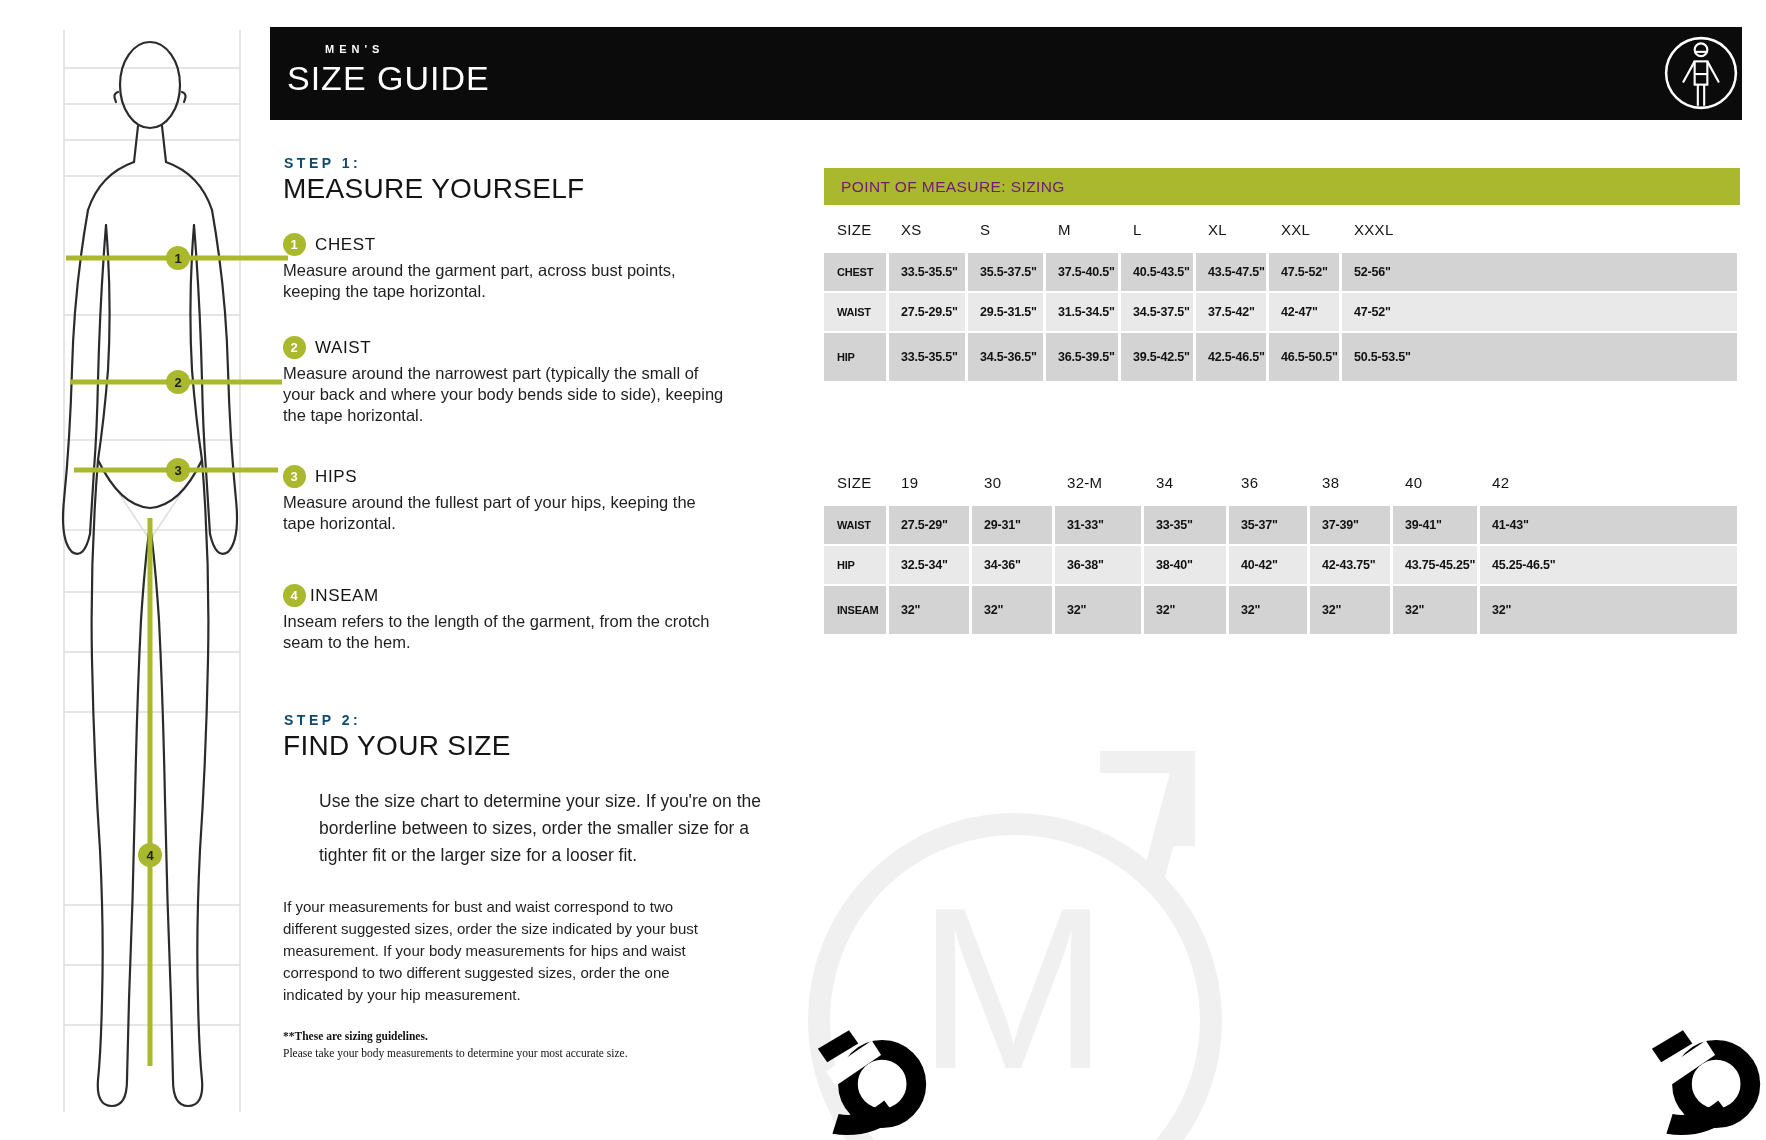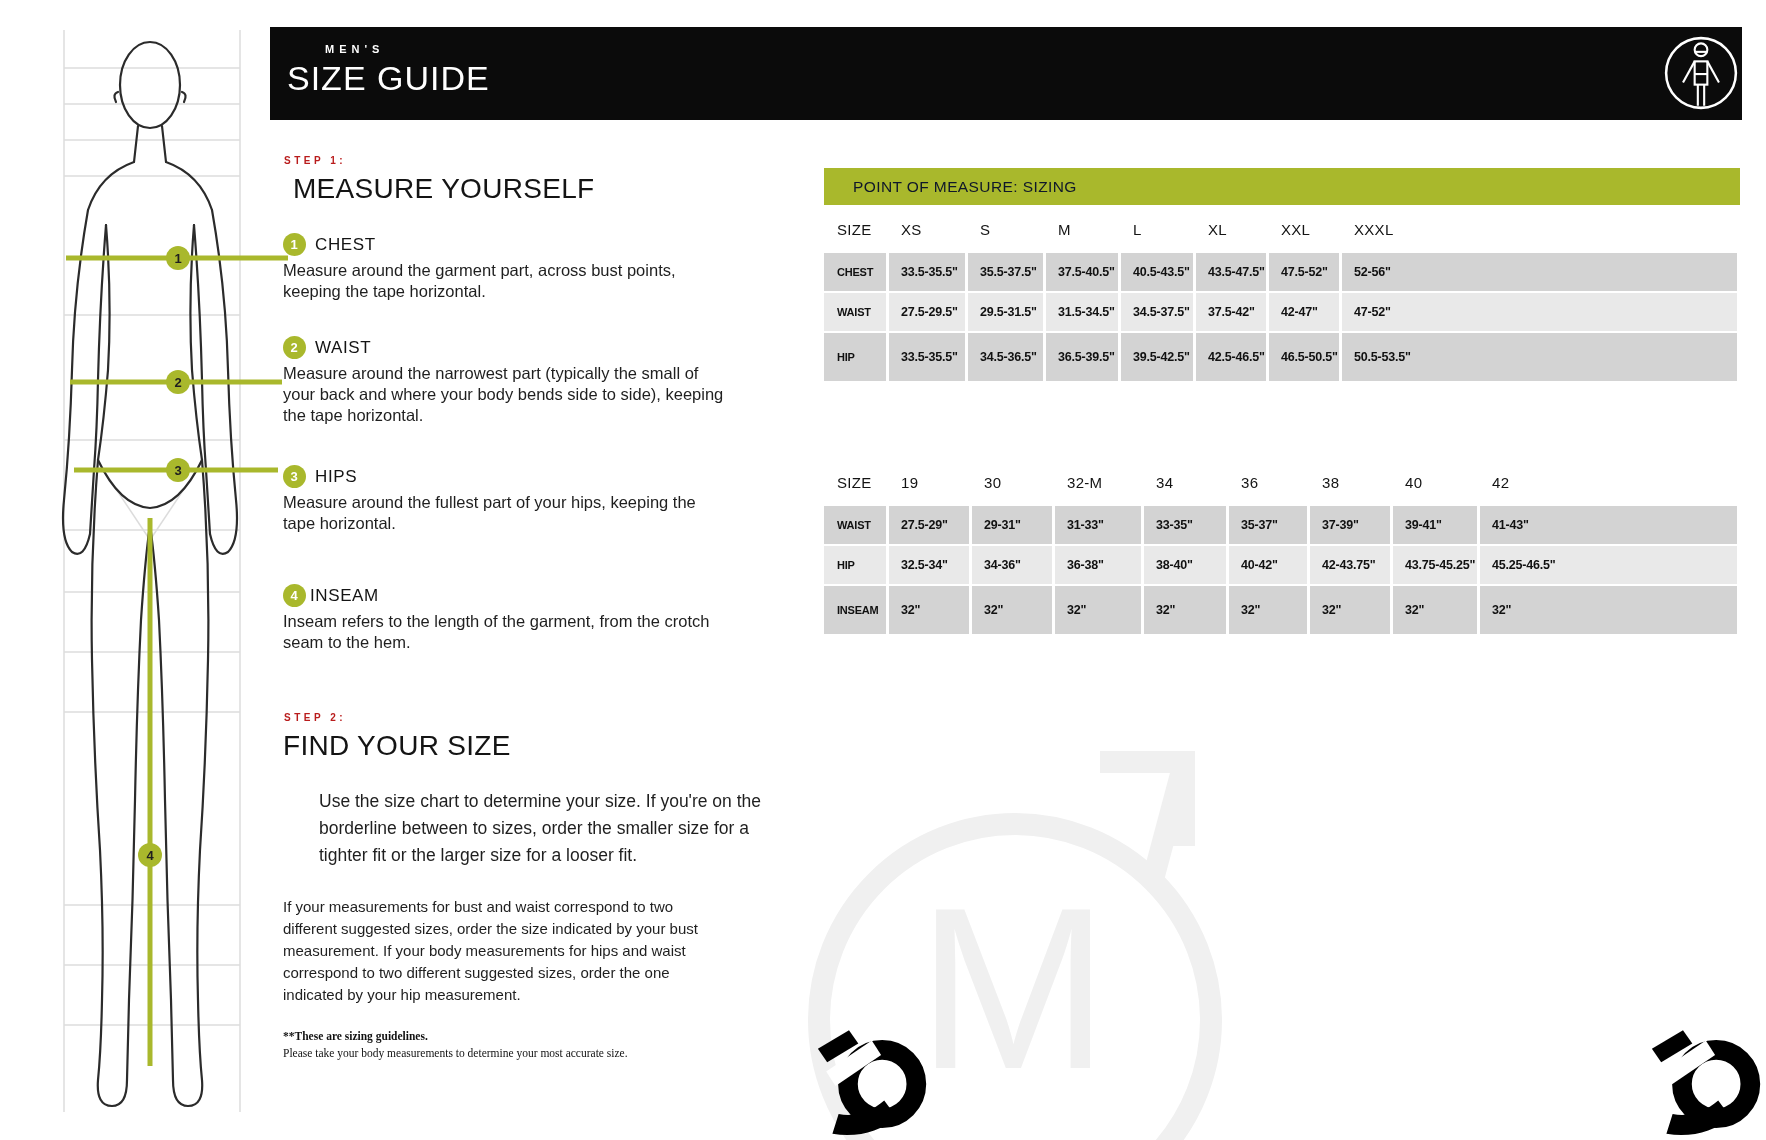--- a/index.html
+++ b/index.html
@@ -10,35 +10,35 @@
   }
   .abs{position:absolute;}
 
   
   .topbar{left:270px;top:27px;width:1472px;height:93px;background:#0b0b0b;color:#fff;}
   .topbar .eyebrow{position:absolute;left:19px;top:16px;font-size:11px;font-weight:700;letter-spacing:5px;padding-left:36px;}
   .topbar .title{position:absolute;left:17px;top:32px;font-size:34px;font-weight:400;letter-spacing:1px;}
   .topbar .badge-icon{position:absolute;right:4px;top:9px;width:74px;height:74px;}
 
   
-  .step-label{font-size:10px;font-weight:700;letter-spacing:3.5px;color:#b91c1c;}
+  .step-label{font-size:14px;font-weight:700;letter-spacing:3.5px;color:#0c4a6e;}
   .step-title{font-size:28px;font-weight:400;letter-spacing:0.3px;color:#141414;}
   .item-head{display:flex;align-items:center;font-size:17px;letter-spacing:0.6px;color:#141414;}
   .nbadge{display:inline-flex;width:23px;height:23px;border-radius:50%;
     align-items:center;justify-content:center;background:#A9B82C;color:#fff;
     font-size:13px;font-weight:700;margin-right:9px;flex:0 0 auto;}
   .item-para{font-size:16.5px;line-height:21px;color:#1f1f1f;width:448px;}
   .para-lg{font-size:17.5px;line-height:27px;color:#1f1f1f;width:482px;}
   .para-sm{font-size:15px;line-height:22px;color:#1f1f1f;width:420px;}
   .footnote{font-size:11.5px;line-height:17px;color:#111;}
   .footnote .fl1{font-weight:700;}
 
   
   .green-bar{width:916px;height:37px;background:#A9B82C;display:flex;align-items:center;
-    padding-left:29px;box-sizing:border-box;font-size:15.5px;letter-spacing:0.4px;color:#0f172a;}
+    padding-left:17px;box-sizing:border-box;font-size:15.5px;letter-spacing:0.4px;color:#701a75;}
   table.tbl{border-collapse:separate;border-spacing:3px 2px;margin-left:-3px;table-layout:fixed;width:919px;}
   table.tbl th{background:#fff;font-weight:400;font-size:15px;text-align:left;
     padding:0 0 0 12px;height:44px;letter-spacing:0.3px;color:#141414;}
   table.tbl td{font-size:12.5px;font-weight:700;padding:0 0 0 12px;letter-spacing:-0.2px;color:#111;}
   table.tbl tr.r{height:38px;}
   table.tbl tr.tall{height:48px;}
   table.tbl tr.dark td{background:#d3d3d3;}
   table.tbl tr.light td{background:#e9e9e9;}
   table.tbl td.lbl{font-size:11px;padding-left:13px;}
   #sizing-table{left:824px;top:168px;}
@@ -137,21 +137,21 @@
         <line x1="29" y1="24" x2="18" y2="44"></line>
         <line x1="41" y1="24" x2="52" y2="44"></line>
         <line x1="32" y1="46" x2="32" y2="66"></line>
         <line x1="38" y1="46" x2="38" y2="66"></line>
       </g>
     </svg>
   </div>
 </div>
 
 <div class="abs step-label" style="left:284px;top:155px;">STEP 1:</div>
-<div class="abs step-title" style="left:283px;top:173px;margin-left:10px;">MEASURE YOURSELF</div>
+<div class="abs step-title" style="left:283px;top:173px;">MEASURE YOURSELF</div>
 
 <div class="abs item-head" style="left:283px;top:233px;">
   <span class="nbadge">1</span>
   <span>CHEST</span>
 </div>
 <div class="abs item-para" style="left:283px;top:260px;">Measure around the garment part, across bust points, keeping the tape horizontal.</div>
 
 <div class="abs item-head" style="left:283px;top:336px;">
   <span class="nbadge">2</span>
   <span>WAIST</span>

